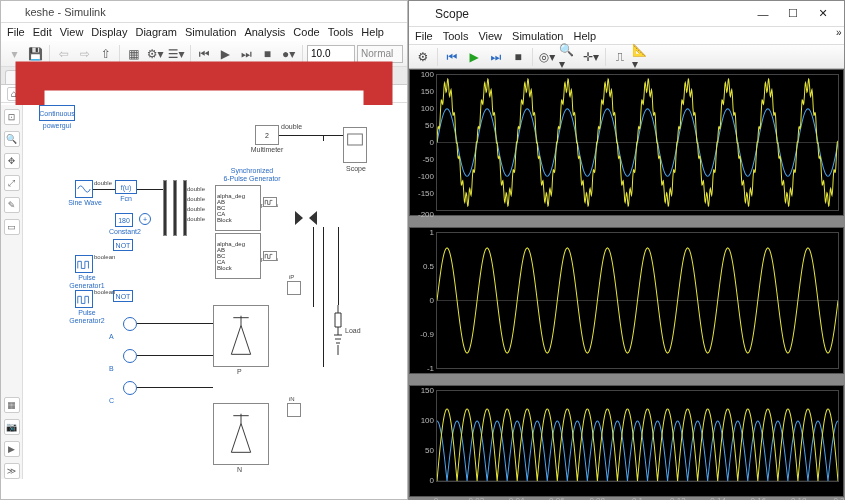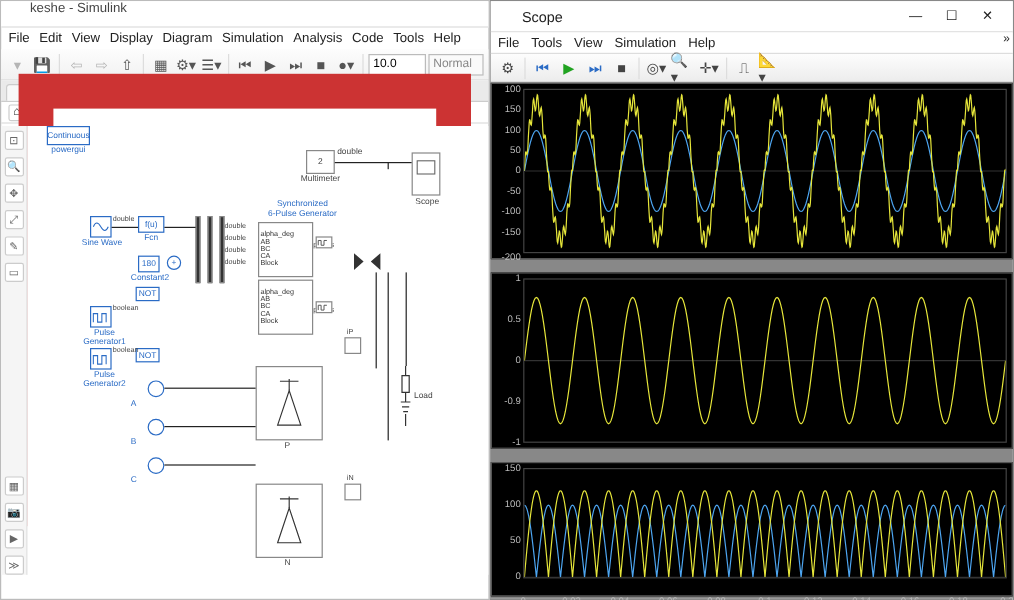--- a/index.html
+++ b/index.html
@@ -1,20 +1,20 @@
 <!DOCTYPE html>
 <html><head>
 <meta charset="utf-8">
 <style>
   * { box-sizing: border-box; margin: 0; padding: 0; font-family: "Segoe UI", Tahoma, sans-serif; }
   body { width: 845px; height: 500px; background: #fff; overflow: hidden; position: relative; font-size: 11px; color: #222; }
 
   
   .simulink { position: absolute; left: 0; top: 0; width: 408px; height: 500px; border: 1px solid #bbb; background: #fff; }
-  .sim-titlebar { height: 22px; display: flex; align-items: flex-start; padding: 0 6px; background: #fff; border-bottom: 1px solid #ddd; gap: 4px; }
+  .sim-titlebar { height: 22px; display: flex; align-items: center; padding: 0 6px; background: #fff; border-bottom: 1px solid #ddd; gap: 4px; }
   .sim-titlebar .icon { width: 14px; height: 14px; display: flex; align-items:center; justify-content:center; }
   .sim-titlebar .title { font-size: 11px; color: #444; }
   .sim-menubar { height: 18px; display: flex; align-items: center; padding: 0 6px; gap: 8px; font-size: 11px; color: #222; }
   .sim-menubar span { cursor: default; }
   .sim-toolbar { height: 26px; display: flex; align-items: center; padding: 0 4px; gap: 2px; border-bottom: 1px solid #ddd; background: linear-gradient(#fdfdfd,#f1f1f1); }
   .tb-btn { width: 20px; height: 20px; border: 1px solid transparent; border-radius: 2px; display:flex; align-items:center; justify-content:center; color:#555; font-size:12px; }
   .tb-btn.disabled { opacity: .4; }
   .tb-sep { width: 1px; height: 18px; background: #ddd; margin: 0 2px; }
   .tb-input { width: 48px; height: 18px; border: 1px solid #bbb; font-size: 10px; padding: 0 3px; background:#fff; }
   .tb-mode { width: 48px; height: 18px; border: 1px solid #bbb; font-size: 10px; background:#fafafa; display:flex; align-items:center; padding:0 3px; color:#888;}

